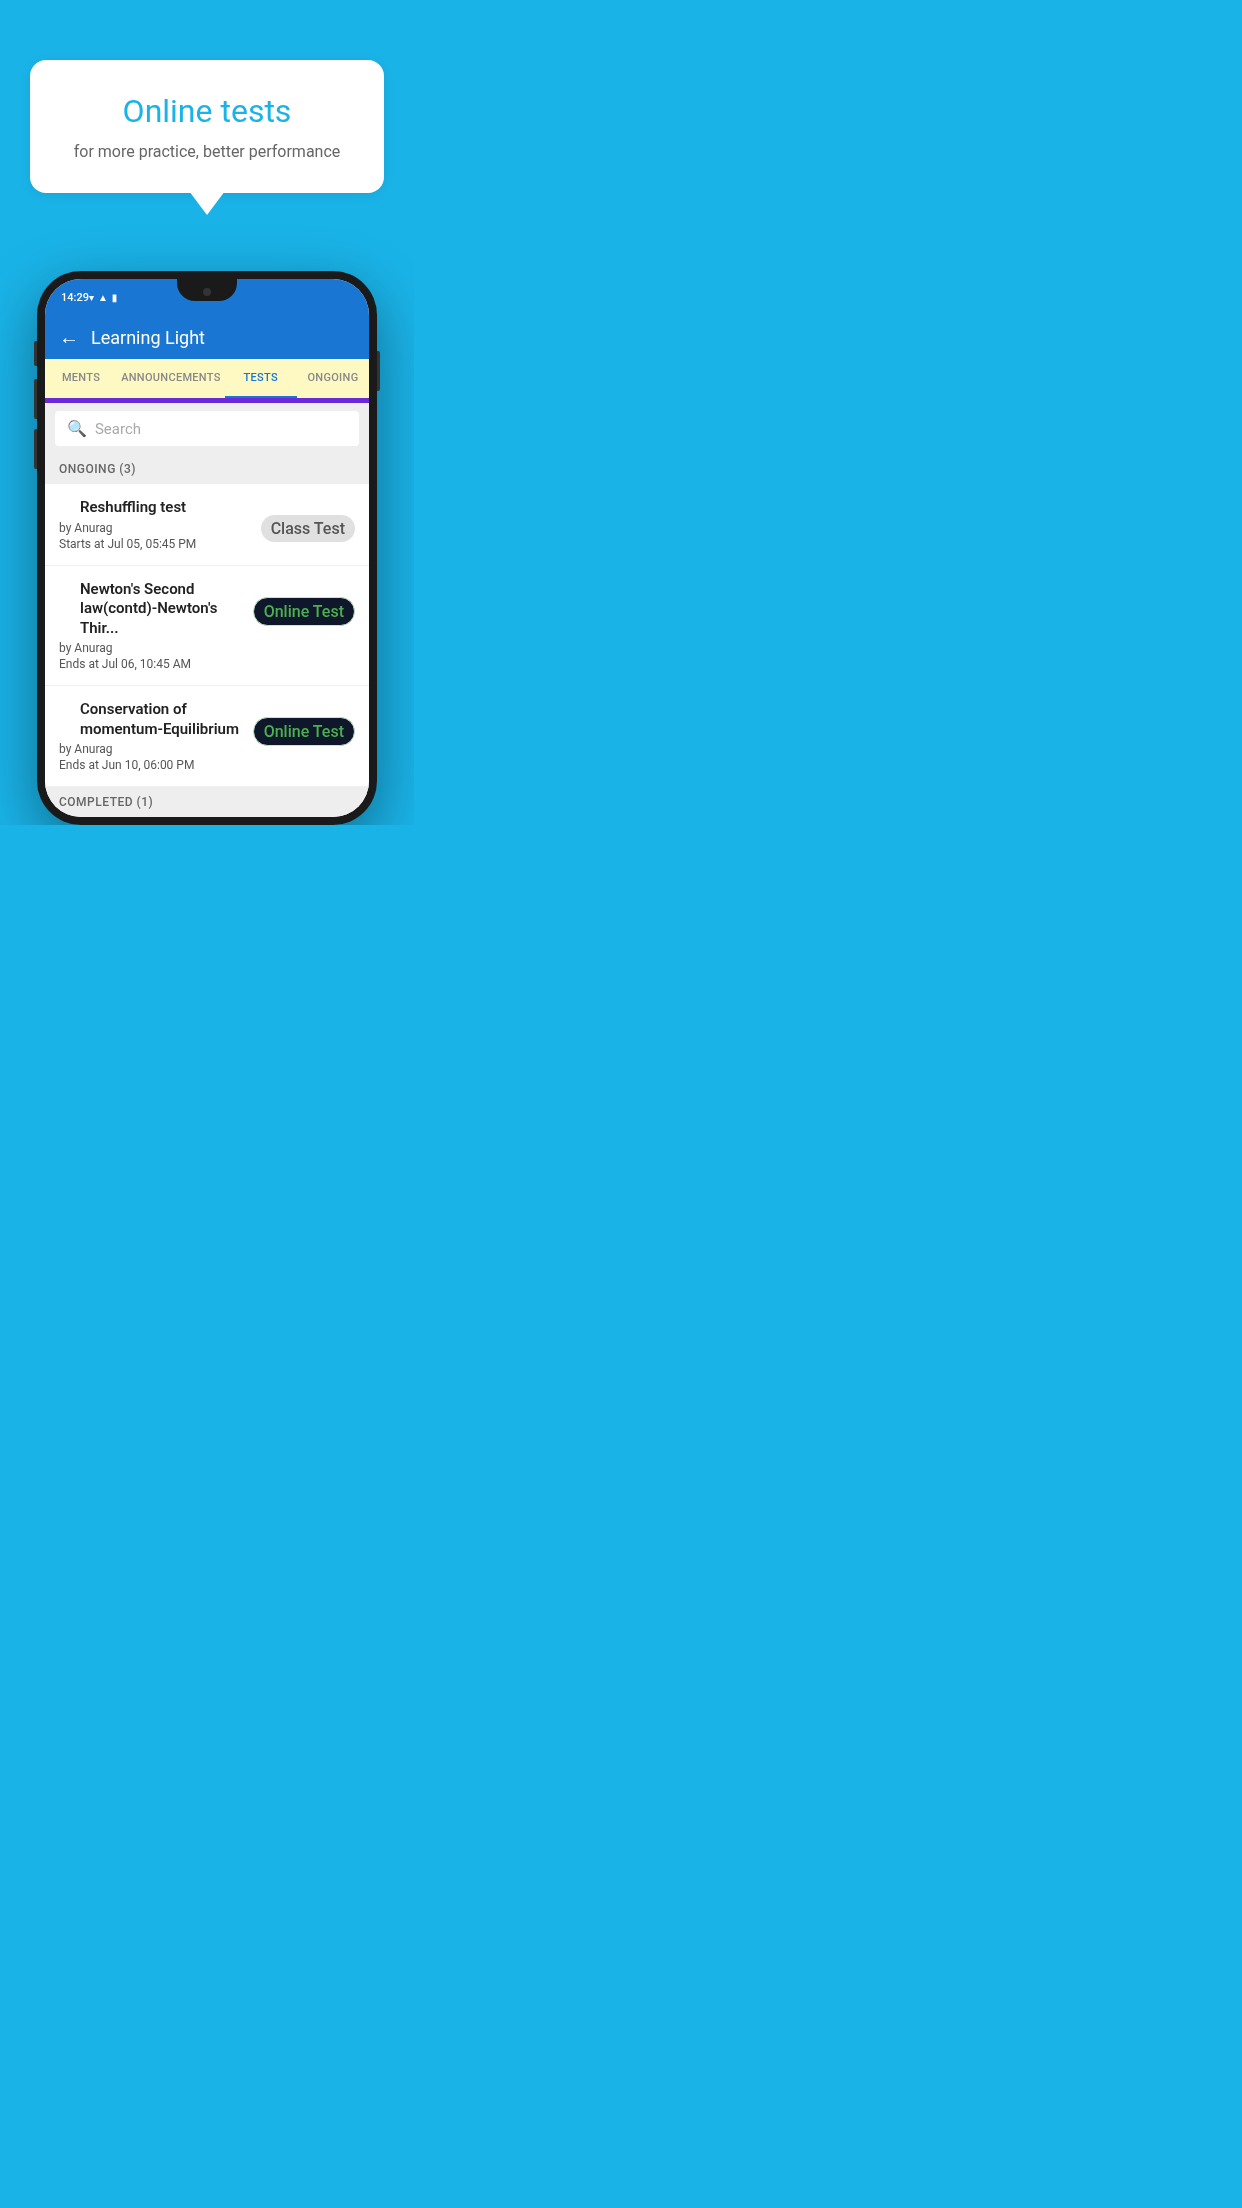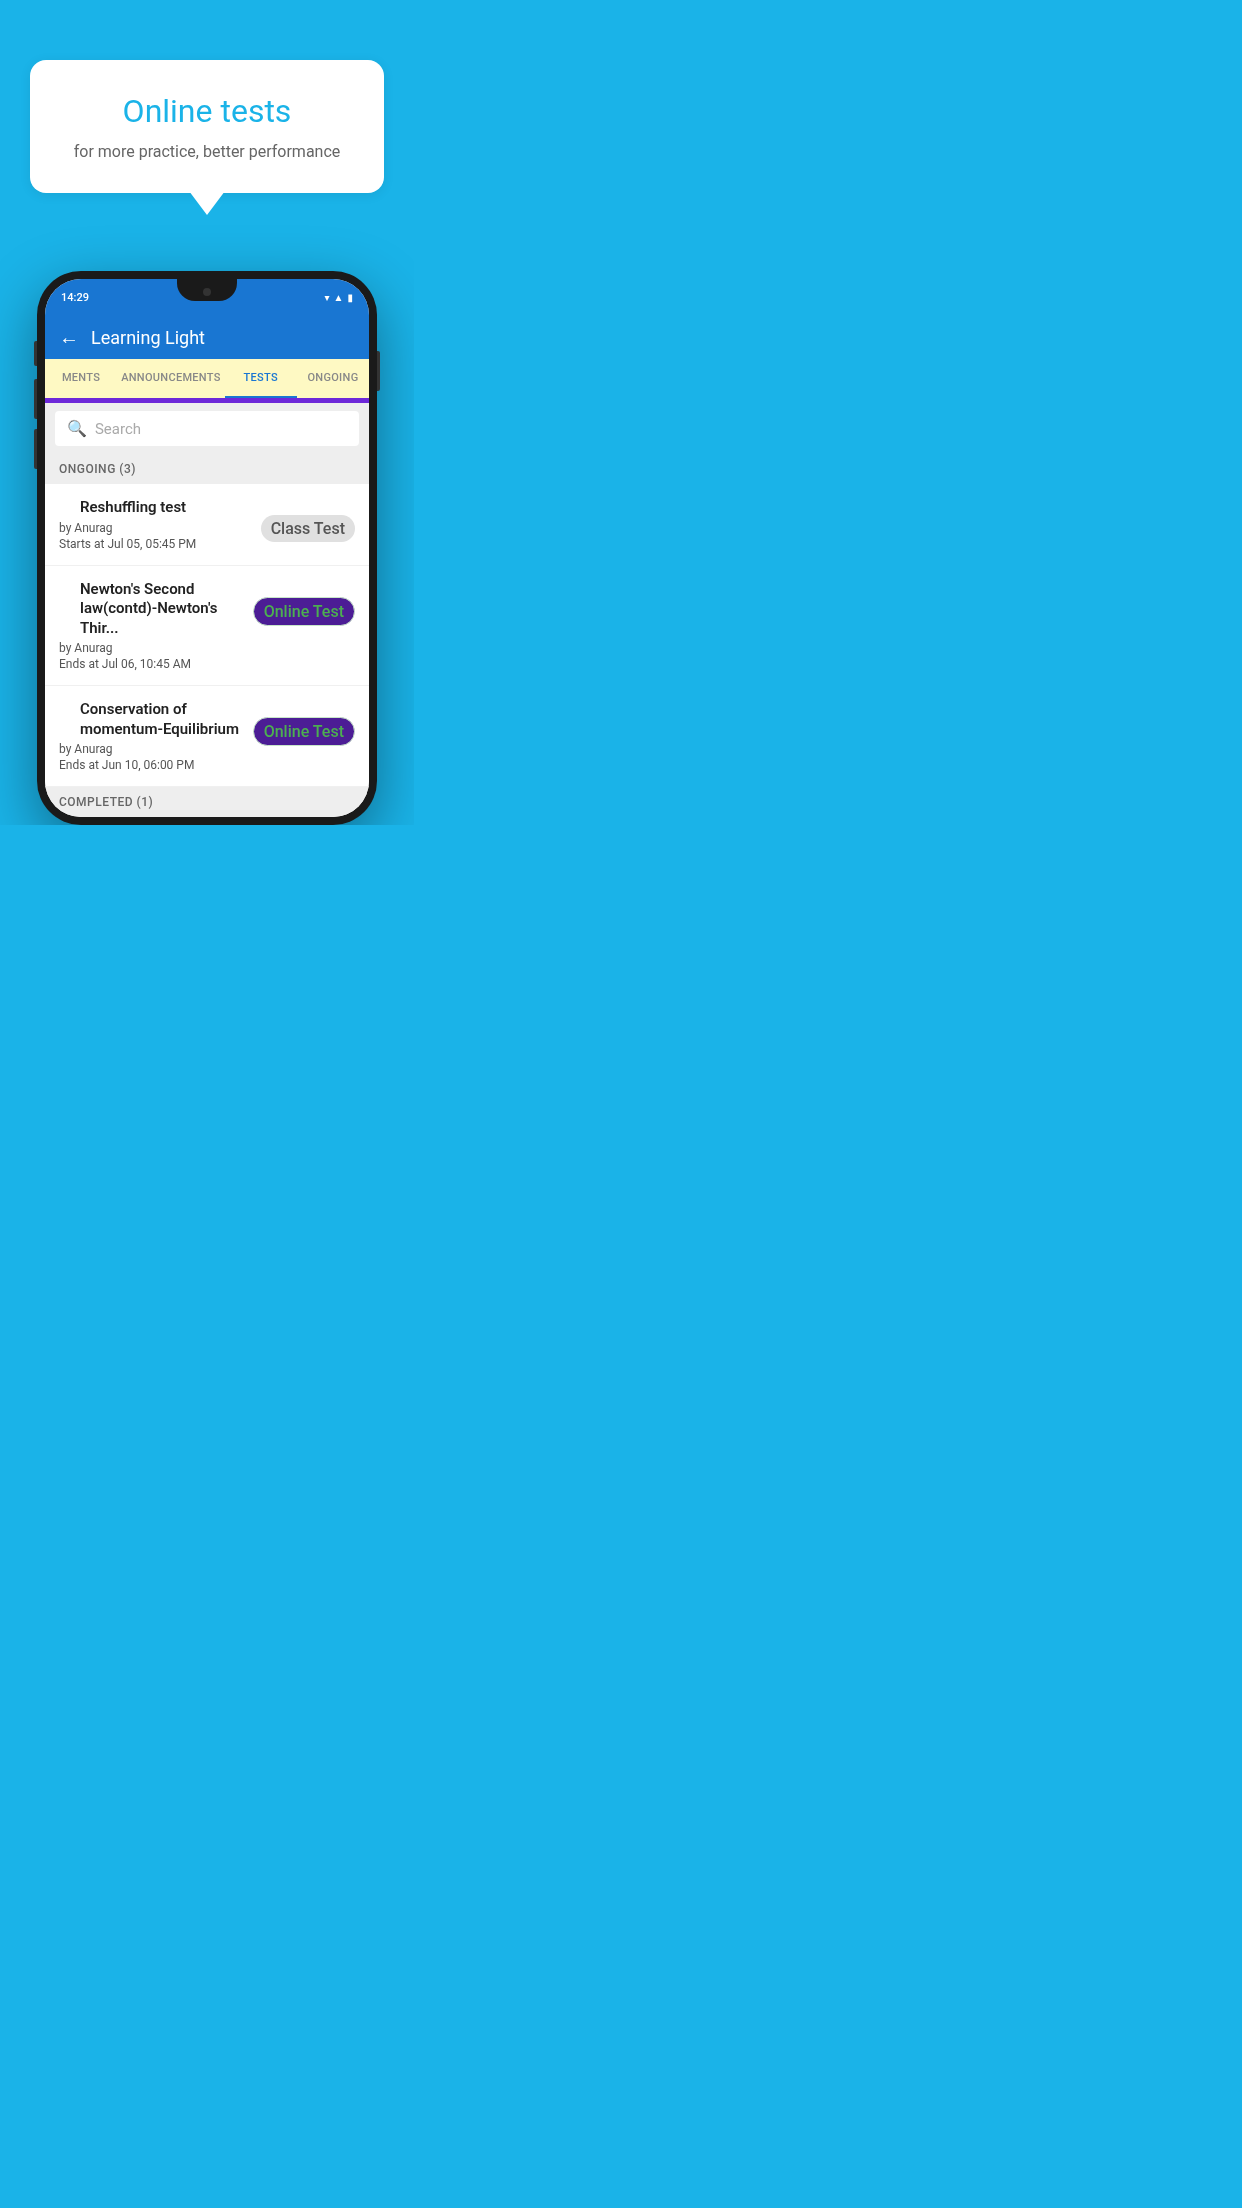--- a/index.html
+++ b/index.html
@@ -86,21 +86,21 @@
       overflow: hidden;
       position: relative;
     }
 
     
     .phone-notch-bar {
       background: #1976d2;
       height: 36px;
       display: flex;
       align-items: center;
-      justify-content: space-between;
+      justify-content: flex-start;
       padding: 0 16px;
       position: relative;
     }
 
     .notch-cutout {
       position: absolute;
       top: 0;
       left: 50%;
       transform: translateX(-50%);
       width: 60px;
@@ -267,21 +267,21 @@
       flex-shrink: 0;
       margin-top: 17px;
     }
 
     .badge-class {
       background: #e0e0e0;
       color: #555;
     }
 
     .badge-online {
-      background: #4c1d95;
+      background: #0f172a;
       color: #4caf50;
       border: 1px solid #c8e6c9;
     }
 
     .completed-section {
       background: #eeeeee;
       padding: 8px 14px;
       font-size: 12px;
       font-weight: 500;
       color: #666;

